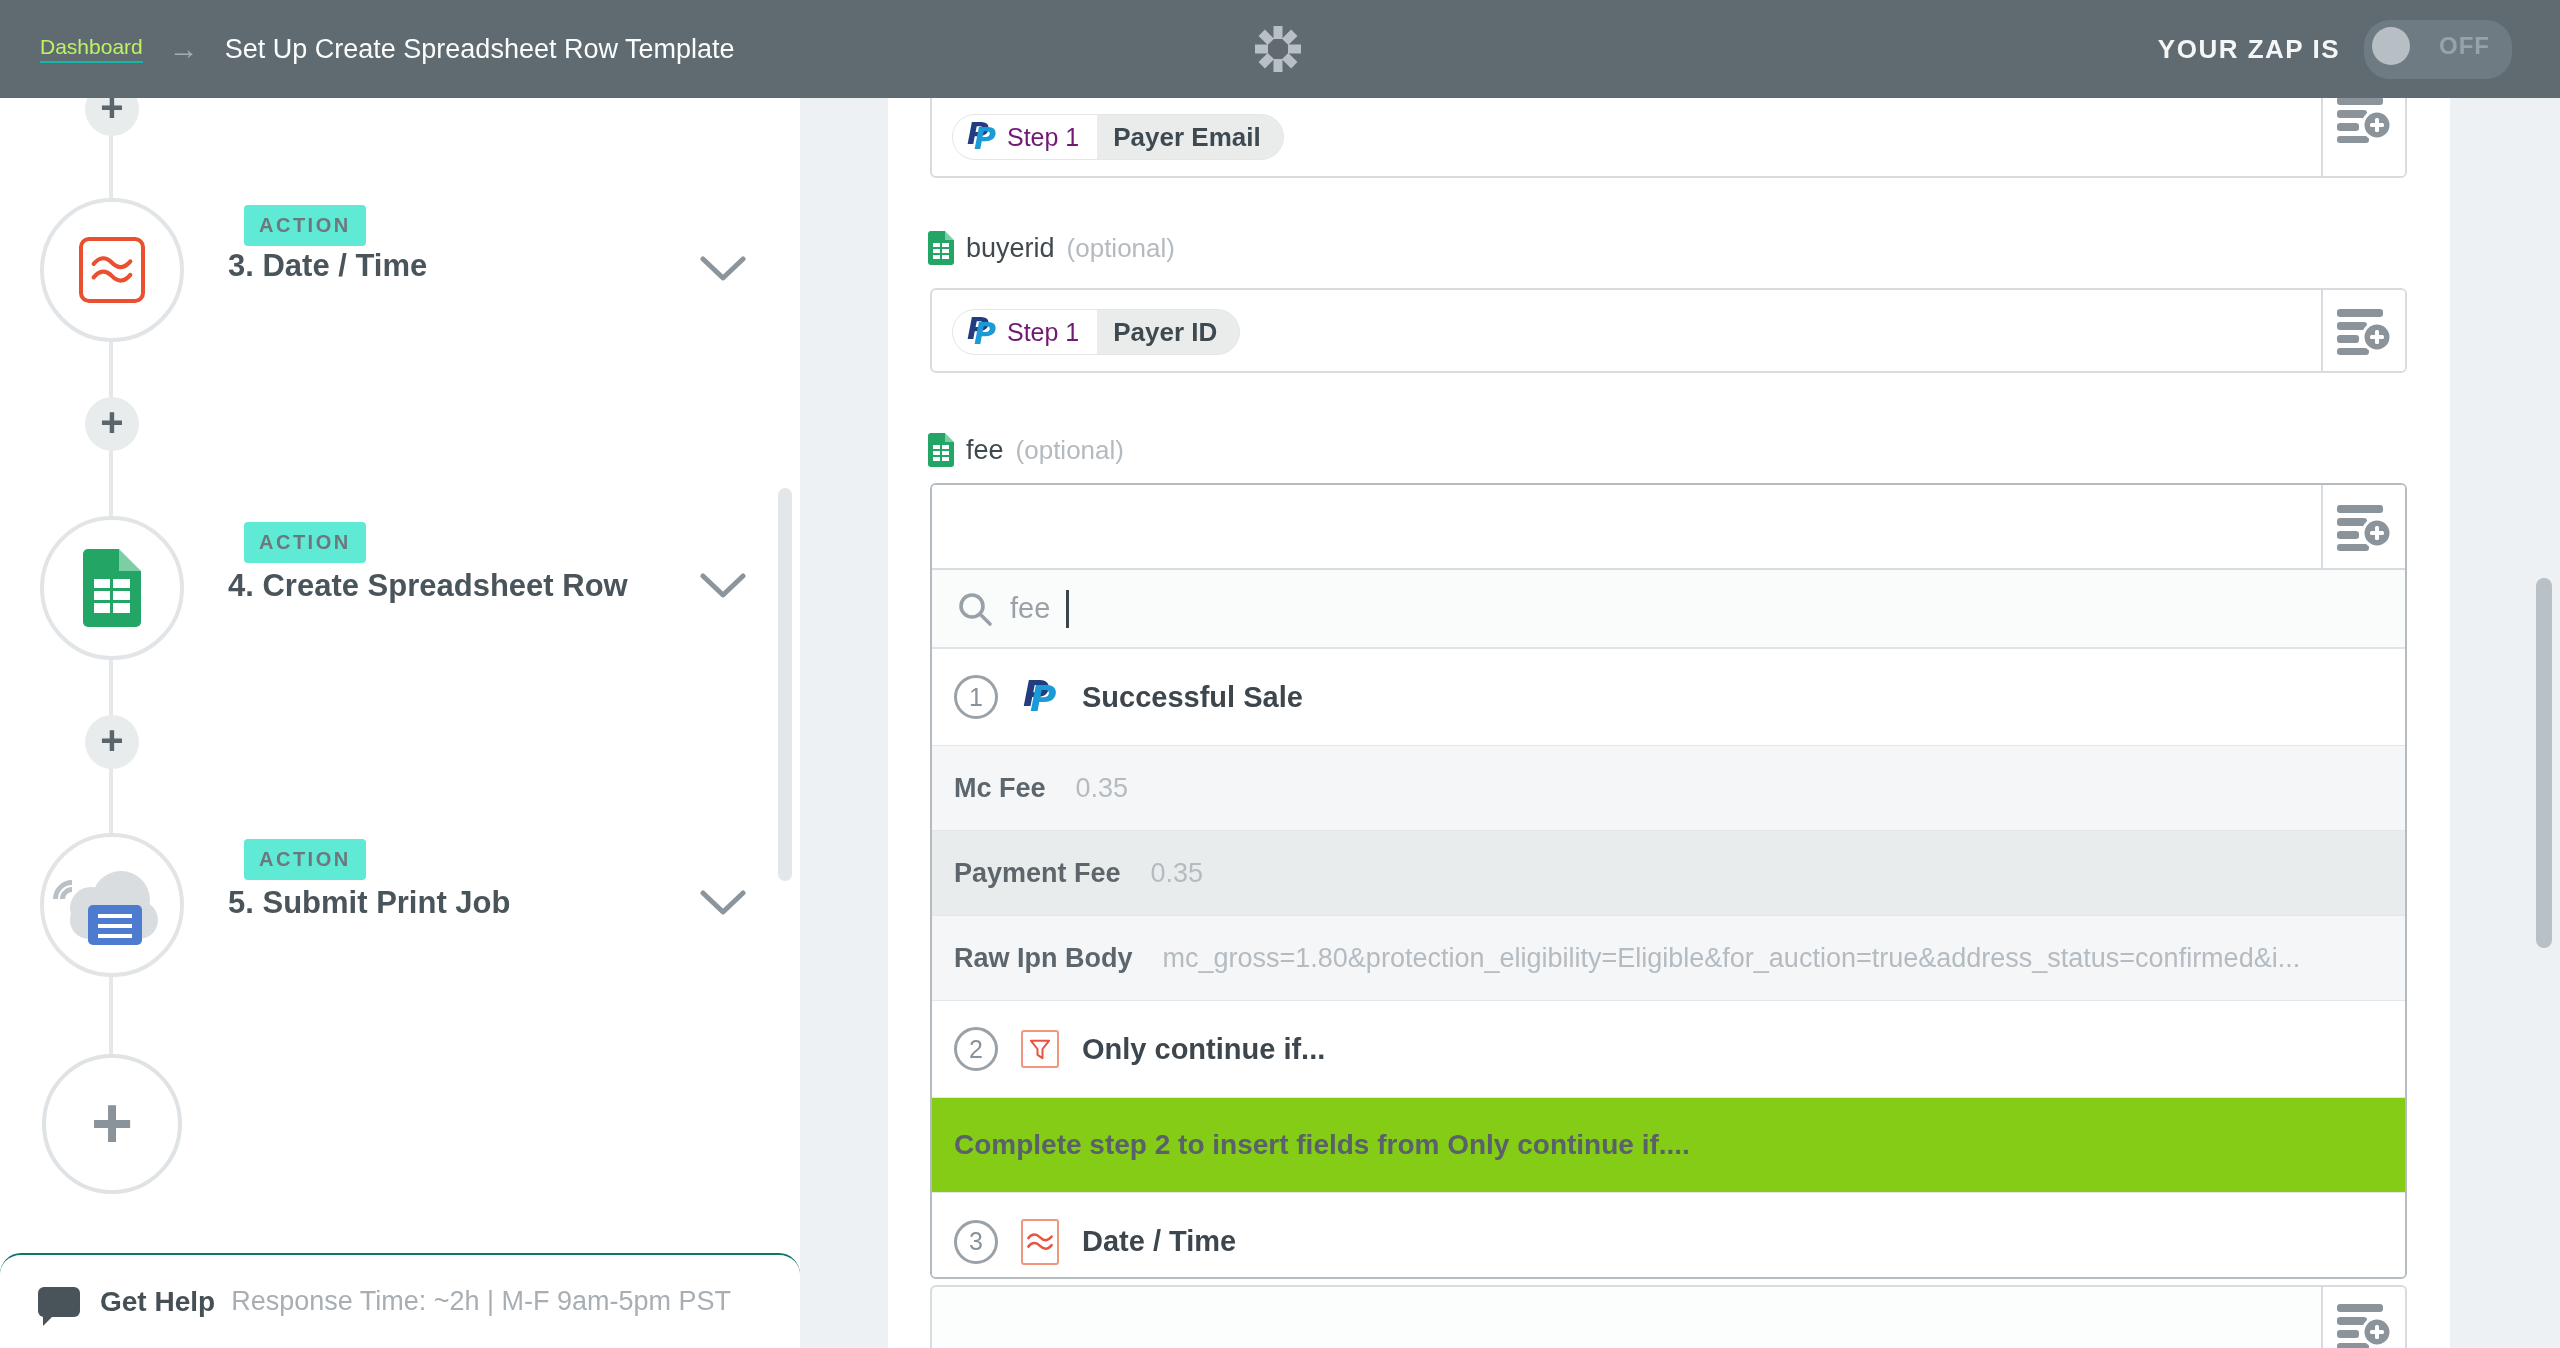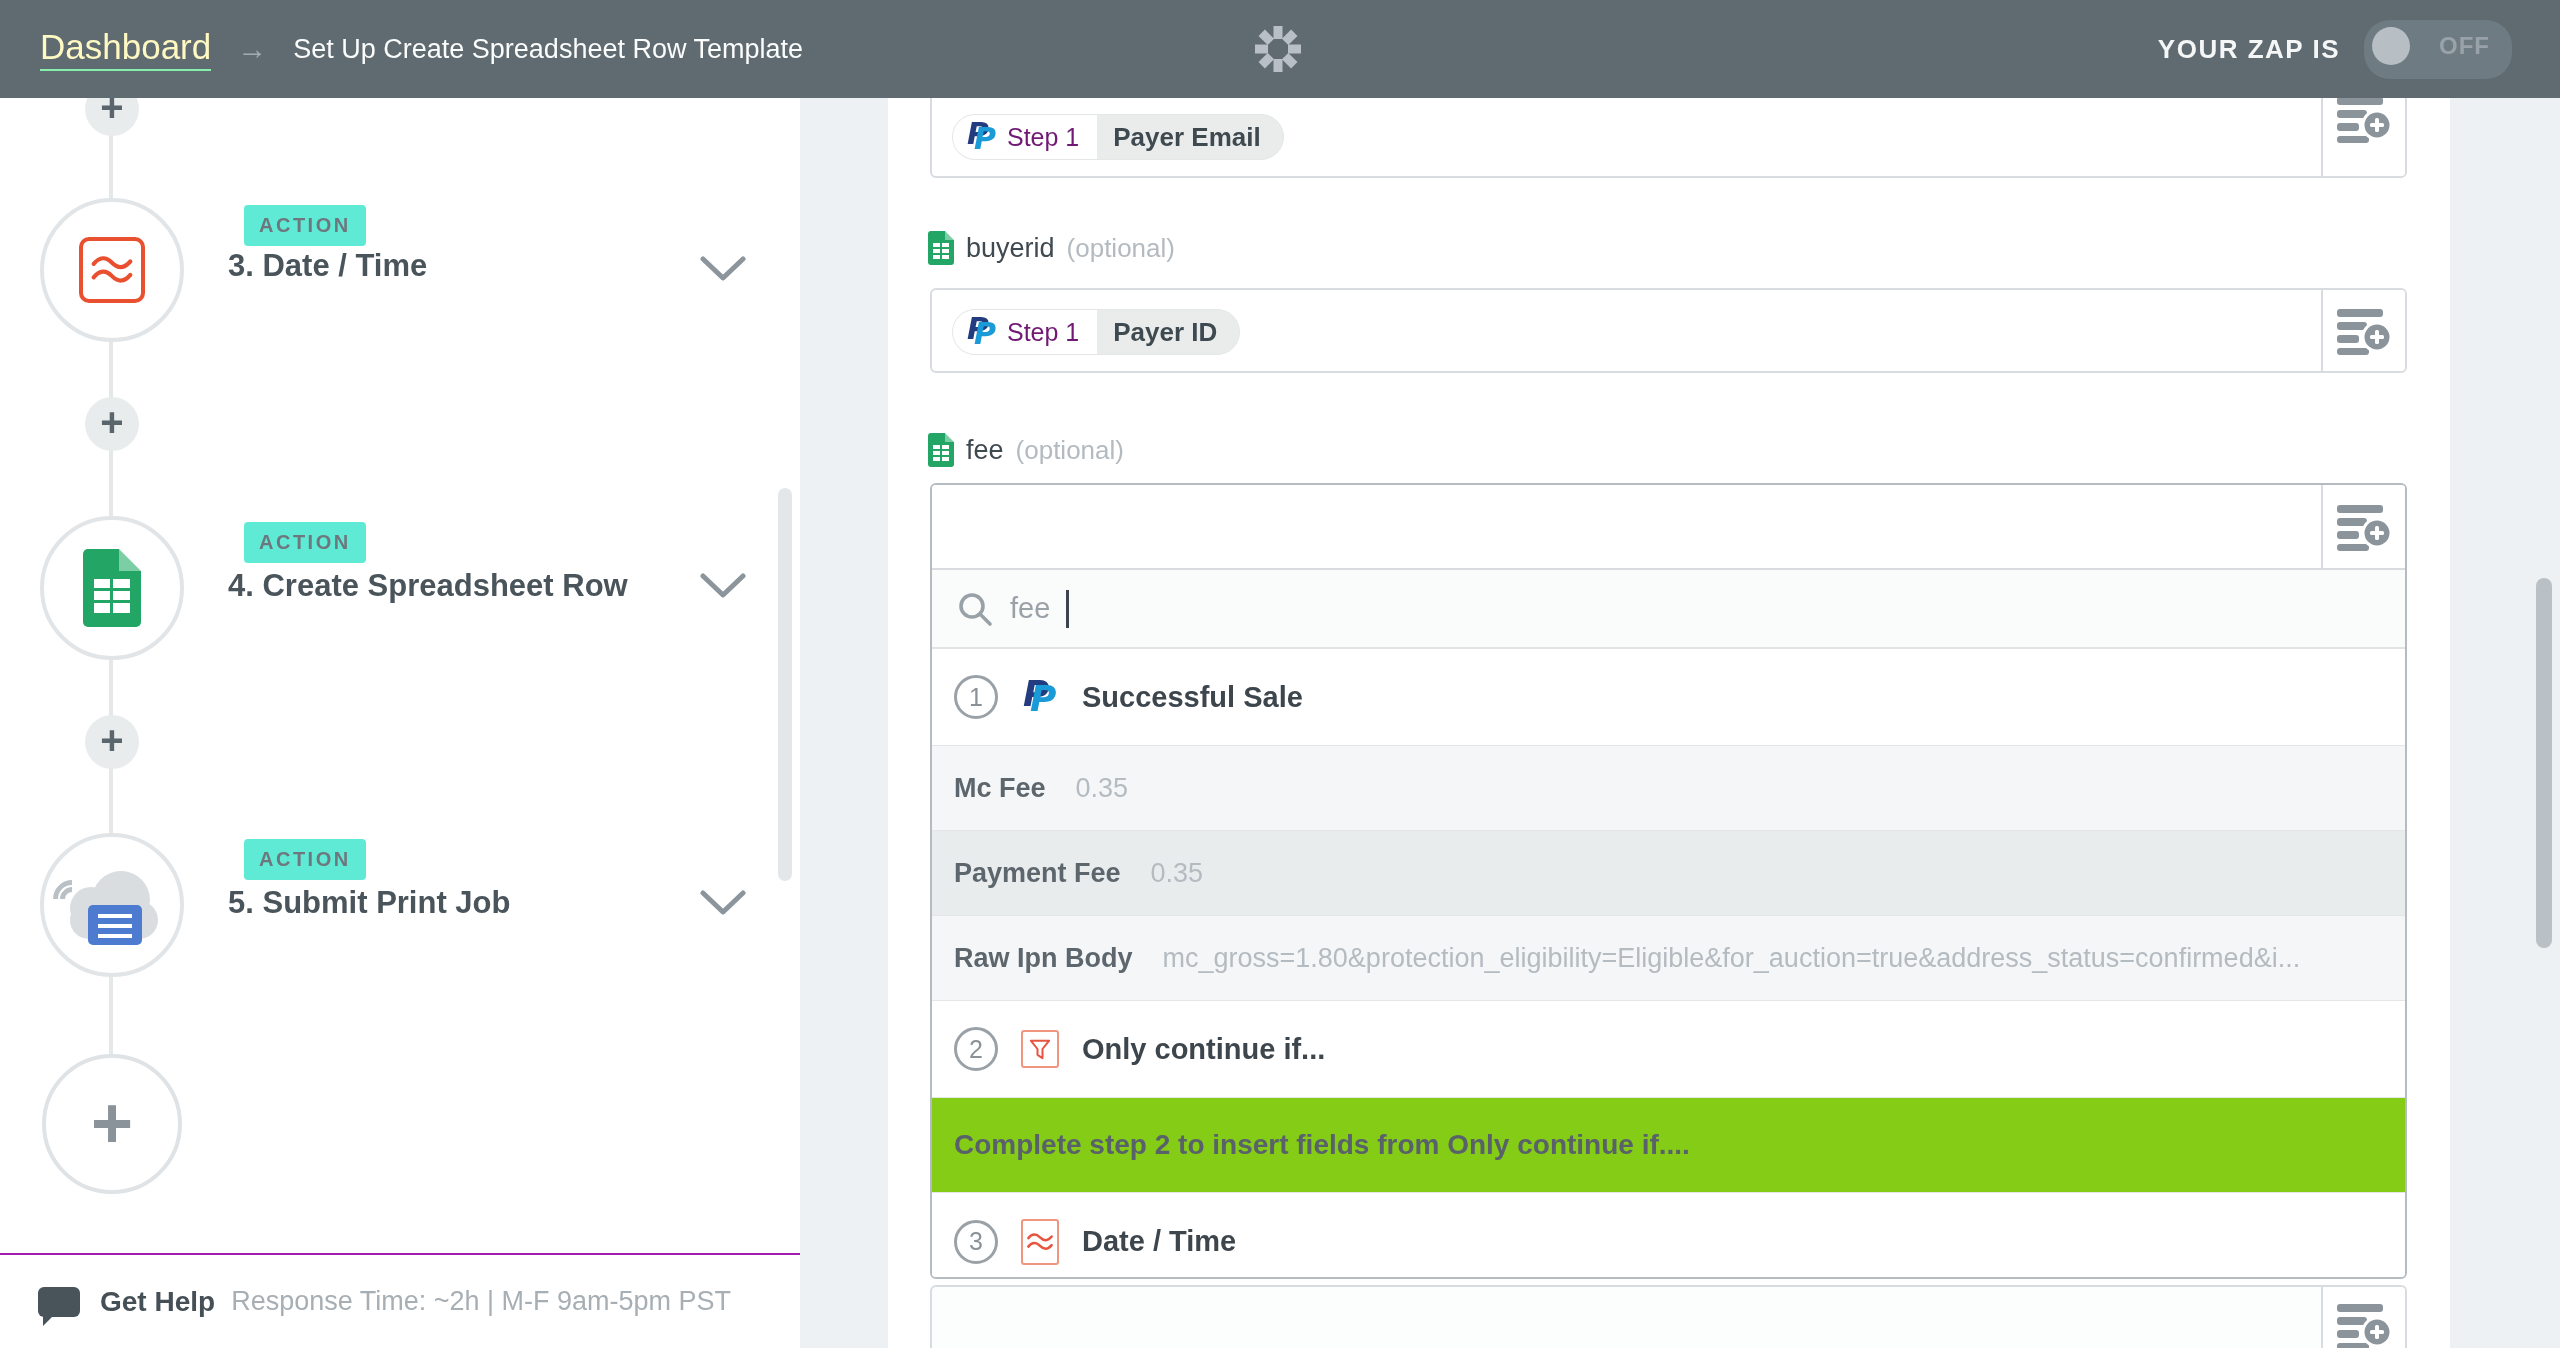--- a/index.html
+++ b/index.html
@@ -3,21 +3,21 @@
 <meta charset="utf-8">
 <style>
   * { box-sizing: border-box; margin: 0; padding: 0; }
   html,body { width:2560px; height:1348px; }
   body { font-family: "Liberation Sans", "DejaVu Sans", sans-serif; background:#fff; }
   #stage { position:relative; width:2560px; height:1348px; overflow:hidden; background:#fff; }
 
   
   .header { position:absolute; left:0; top:0; width:2560px; height:98px; background:#5f6b71; z-index:60; display:flex; align-items:center; }
   .header-left { display:flex; align-items:center; gap:26px; padding-left:40px; }
-  .crumb { color:#fef9c3; font-size:35px; border-bottom:2px solid #86efac; padding-bottom:2px; cursor:pointer; }
+  .crumb { color:#bef264; font-size:21px; border-bottom:2px solid #14b8a6; padding-bottom:2px; cursor:pointer; }
   .crumb-arrow { color:#a2acb1; font-size:30px; }
   .page-title { color:#fbfcfc; font-size:27px; }
   .logo { position:absolute; left:1254px; top:25px; width:48px; height:48px; }
   .header-right { position:absolute; right:48px; top:0; height:98px; display:flex; align-items:center; gap:24px; }
   .zap-status-label { color:#f5f7f7; font-size:26px; font-weight:bold; letter-spacing:1.5px; }
   .toggle { position:relative; width:148px; height:59px; border-radius:26px; background:#6f7b82; cursor:pointer; }
   .toggle-knob { position:absolute; left:8px; top:7px; width:38px; height:38px; border-radius:50%; background:#b7bfc4; }
   .toggle-text { position:absolute; right:22px; top:0; line-height:52px; color:#98a2a8; font-size:24px; font-weight:bold; letter-spacing:1px; }
 
   
@@ -50,21 +50,21 @@
   .cp-icon .cl1 { position:absolute; left:10px; top:22px; width:42px; height:42px; border-radius:50%; background:#d9dde0; }
   .cp-icon .cl2 { position:absolute; left:32px; top:6px; width:58px; height:58px; border-radius:50%; background:#d9dde0; }
   .cp-icon .cl3 { position:absolute; left:10px; top:36px; width:88px; height:38px; border-radius:19px; background:#d9dde0; }
   .cp-icon .wifi1 { position:absolute; left:0px; top:22px; width:24px; height:24px; border:5px solid transparent; border-top-color:#b9c1c6; border-radius:50%; transform:rotate(-45deg); }
   .cp-icon .wifi2 { position:absolute; left:-7px; top:15px; width:38px; height:38px; border:5px solid transparent; border-top-color:#b9c1c6; border-radius:50%; transform:rotate(-45deg); }
   .cp-icon .printer { position:absolute; left:28px; top:40px; width:54px; height:40px; background:#4c7bd0; border-radius:5px; }
   .cp-icon .printer::after { content:''; position:absolute; left:10px; right:10px; top:9px; bottom:7px;
       background:repeating-linear-gradient(to bottom, #fff 0 4px, transparent 4px 10px); }
 
   
-  .side-footer { position:absolute; left:0; top:1253px; width:800px; height:95px; background:#fff; border-top:2px solid #a21caf; display:flex; align-items:center; padding-left:38px; gap:16px; z-index:20; }
+  .side-footer { position:absolute; left:0; top:1253px; width:800px; height:95px; background:#fff; border-top:2px solid #0f766e; display:flex; align-items:center; padding-left:38px; gap:16px; z-index:20;border-radius:21px; }
   .chat-icon { position:relative; width:42px; height:30px; background:#49535a; border-radius:6px; margin-right:4px; }
   .chat-icon::after { content:''; position:absolute; left:5px; bottom:-9px; width:0; height:0; border:9px solid transparent; border-top-color:#49535a; border-left-color:#49535a; }
   .get-help { font-size:28px; font-weight:bold; color:#454f56; cursor:pointer; }
   .response { font-size:27px; color:#a7afb4; }
 
   
   .main { position:absolute; left:800px; top:98px; width:1760px; height:1250px; background:#fff; overflow:hidden; }
   .gutter-left { position:absolute; left:0; top:0; width:88px; height:1250px; background:#eef1f3; }
   .gutter-right { position:absolute; left:1650px; top:0; width:110px; height:1250px; background:#eef1f3; }
   .main-scroll { position:absolute; left:1736px; top:480px; width:16px; height:370px; border-radius:8px; background:#b9c0c6; cursor:pointer; }

